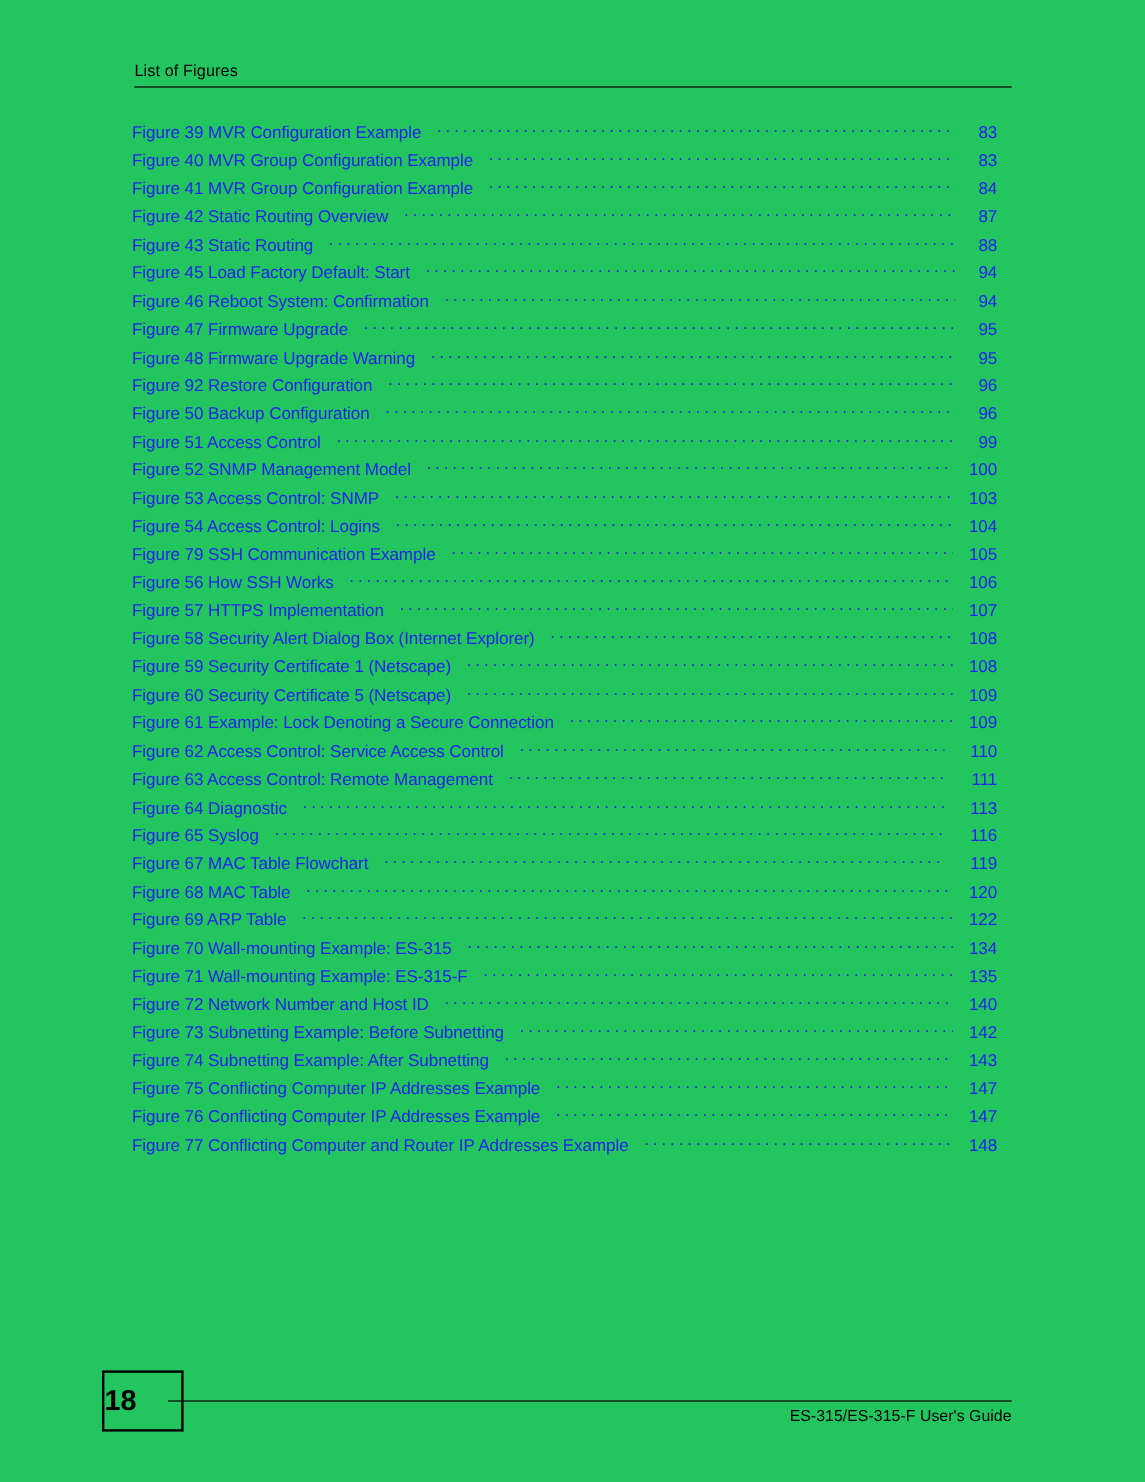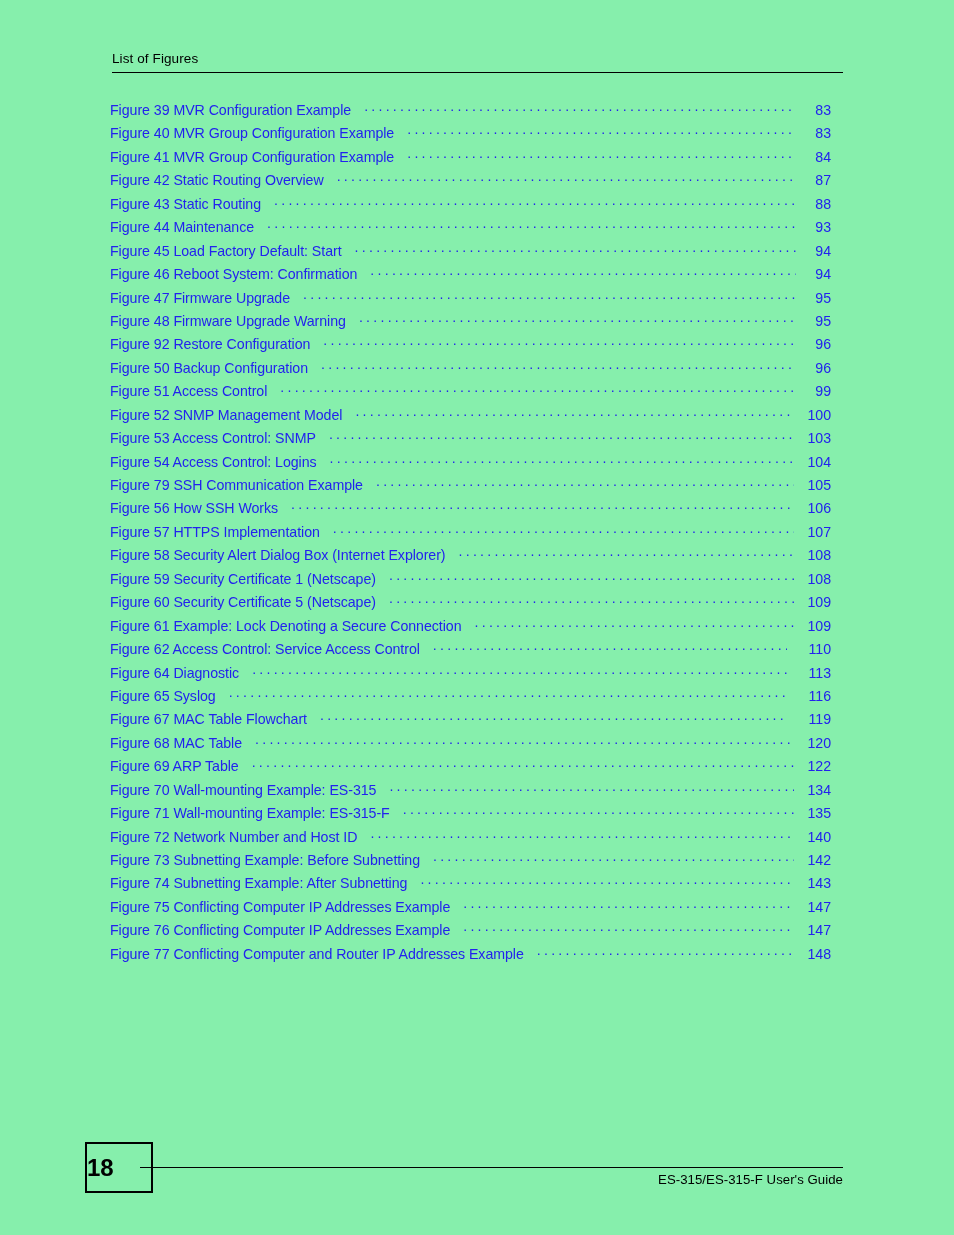--- a/index.html
+++ b/index.html
@@ -4,21 +4,21 @@
 <style>
   html, body {
     margin: 0;
     padding: 0;
     background: #ffffff;
   }
   .page {
     position: relative;
     width: 954px;
     height: 1235px;
-    background: #86efac;
+    background: #22c55e;
     font-family: "Liberation Sans", sans-serif;
     overflow: hidden;
   }
 
   
   .header {
     position: absolute;
     left: 112px;
     top: 50px;
     width: 731px;
@@ -157,25 +157,20 @@
         <span class="toc-label">Figure 42 Static Routing Overview</span>
         <span class="toc-dots"></span>
         <span class="toc-page">87</span>
       </div>
       <div class="toc-entry">
         <span class="toc-label">Figure 43 Static Routing</span>
         <span class="toc-dots"></span>
         <span class="toc-page">88</span>
       </div>
       <div class="toc-entry">
-        <span class="toc-label">Figure 44  Maintenance</span>
-        <span class="toc-dots"></span>
-        <span class="toc-page">93</span>
-      </div>
-      <div class="toc-entry">
         <span class="toc-label">Figure 45 Load Factory Default: Start</span>
         <span class="toc-dots"></span>
         <span class="toc-page">94</span>
       </div>
       <div class="toc-entry">
         <span class="toc-label">Figure 46 Reboot System: Confirmation</span>
         <span class="toc-dots"></span>
         <span class="toc-page">94</span>
       </div>
       <div class="toc-entry">
@@ -250,20 +245,25 @@
       </div>
       <div class="toc-entry">
         <span class="toc-label">Figure 61 Example: Lock Denoting a Secure Connection</span>
         <span class="toc-dots"></span>
         <span class="toc-page">109</span>
       </div>
       <div class="toc-entry tight">
         <span class="toc-label">Figure 62 Access Control: Service Access Control</span>
         <span class="toc-dots"></span>
         <span class="toc-page">110</span>
+      </div>
+      <div class="toc-entry tight">
+        <span class="toc-label">Figure 63 Access Control: Remote Management</span>
+        <span class="toc-dots"></span>
+        <span class="toc-page">111</span>
       </div>
       <div class="toc-entry tight">
         <span class="toc-label">Figure 64 Diagnostic</span>
         <span class="toc-dots"></span>
         <span class="toc-page">113</span>
       </div>
       <div class="toc-entry tight">
         <span class="toc-label">Figure 65 Syslog</span>
         <span class="toc-dots"></span>
         <span class="toc-page">116</span>

